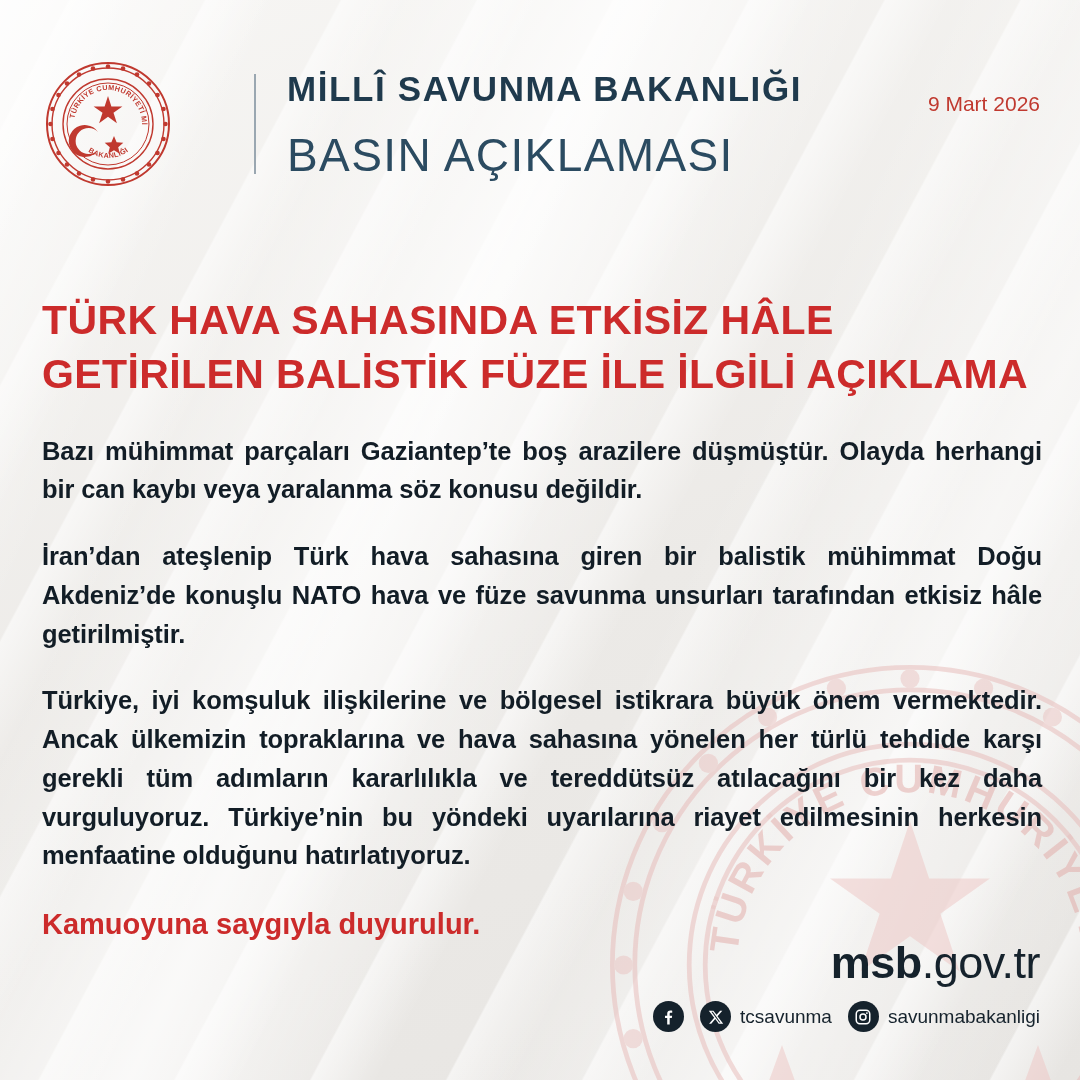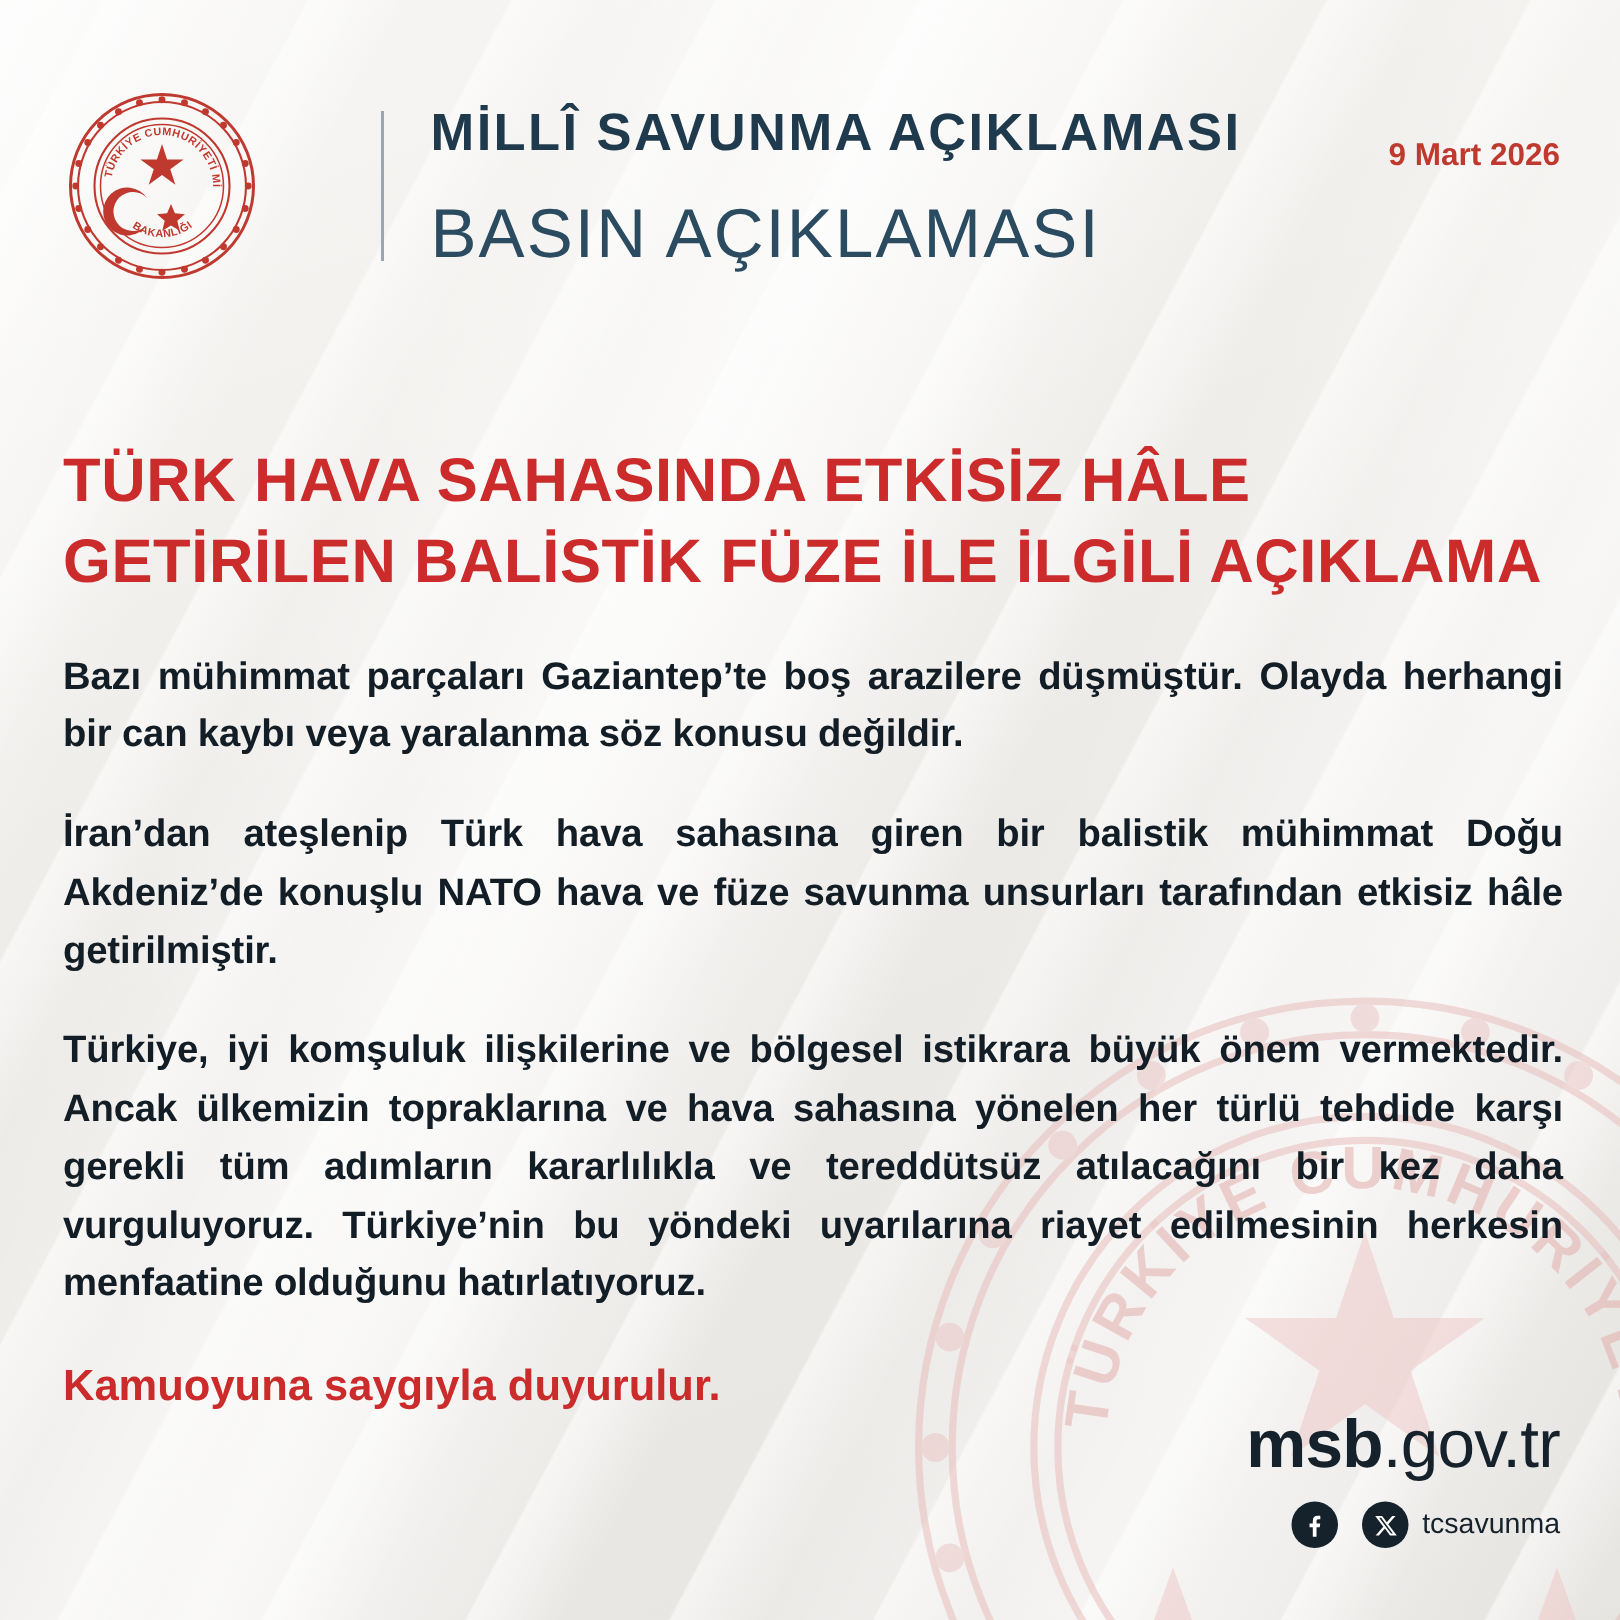--- a/index.html
+++ b/index.html
@@ -91,21 +91,21 @@
     font-weight: 300;
     line-height: 1.2;
     white-space: nowrap;
   }
   .date {
     position: absolute;
     right: 0;
     top: 34px;
     font-size: 21px;
     color: #c0392f;
-    font-weight: 700;
+    font-weight: 400;
     white-space: nowrap;
   }
 
   
   .headline {
     position: absolute;
     top: 250px;
     left: 42px;
     right: 40px;
     font-size: 41px;
@@ -291,21 +291,21 @@
       <g fill="#c0392f">
         <path d="M64 36 l3.4 10.4 h11 l-8.9 6.4 3.4 10.4 -8.9 -6.5 -8.9 6.5 3.4 -10.4 -8.9 -6.4 h11 z"></path>
         <path d="M54 72 a13 13 0 1 0 0 18 a16 16 0 1 1 0 -18 z"></path>
         <path d="M70 76 l2.6 6.2 6.7 .6 -5.1 4.4 1.6 6.6 -5.8 -3.5 -5.8 3.5 1.6 -6.6 -5.1 -4.4 6.7 -.6 z"></path>
       </g>
     </svg>
 
     <div class="divider"></div>
 
     <div class="titles">
-      <div class="title-main">MİLLÎ SAVUNMA AÇIKLAMASI</div>
+      <div class="title-main">MİLLÎ SAVUNMA BAKANLIĞI</div>
       <div class="title-sub">BASIN AÇIKLAMASI</div>
     </div>
 
     <div class="date">9 Mart 2026</div>
   </div>
 
   <div class="headline">TÜRK HAVA SAHASINDA ETKİSİZ HÂLE GETİRİLEN BALİSTİK FÜZE İLE İLGİLİ AÇIKLAMA</div>
 
   <div class="body-text">
     <p class="para">Bazı mühimmat parçaları Gaziantep’te boş arazilere düşmüştür. Olayda herhangi bir can kaybı veya yaralanma söz konusu değildir.</p>
@@ -331,17 +331,27 @@
 
       <div class="social-group">
         <span class="sicon">
           <svg width="16" height="16" viewBox="0 0 24 24" fill="#ffffff">
               <path d="M18.2 2.5h3.3l-7.2 8.2 8.5 11.3h-6.7l-5.2-6.9-6 6.9H1.6l7.7-8.8L1.2 2.5h6.9l4.7 6.3zm-1.2 17.6h1.8L7.1 4.3H5.1z"></path>
             </svg>
         </span>
         <span class="shandle">tcsavunma</span>
       </div>
 
+      <div class="social-group">
+        <span class="sicon">
+          <svg width="18" height="18" viewBox="0 0 24 24" fill="none" stroke="#ffffff" stroke-width="2">
+              <rect x="3" y="3" width="18" height="18" rx="5"></rect>
+              <circle cx="12" cy="12" r="4"></circle>
+              <circle cx="17.2" cy="6.8" r="1.2" fill="#ffffff" stroke="none"></circle>
+            </svg>
+        </span>
+        <span class="shandle">savunmabakanligi</span>
+      </div>
 
     </div>
   </div>
 
 </div>
 
 </body></html>

